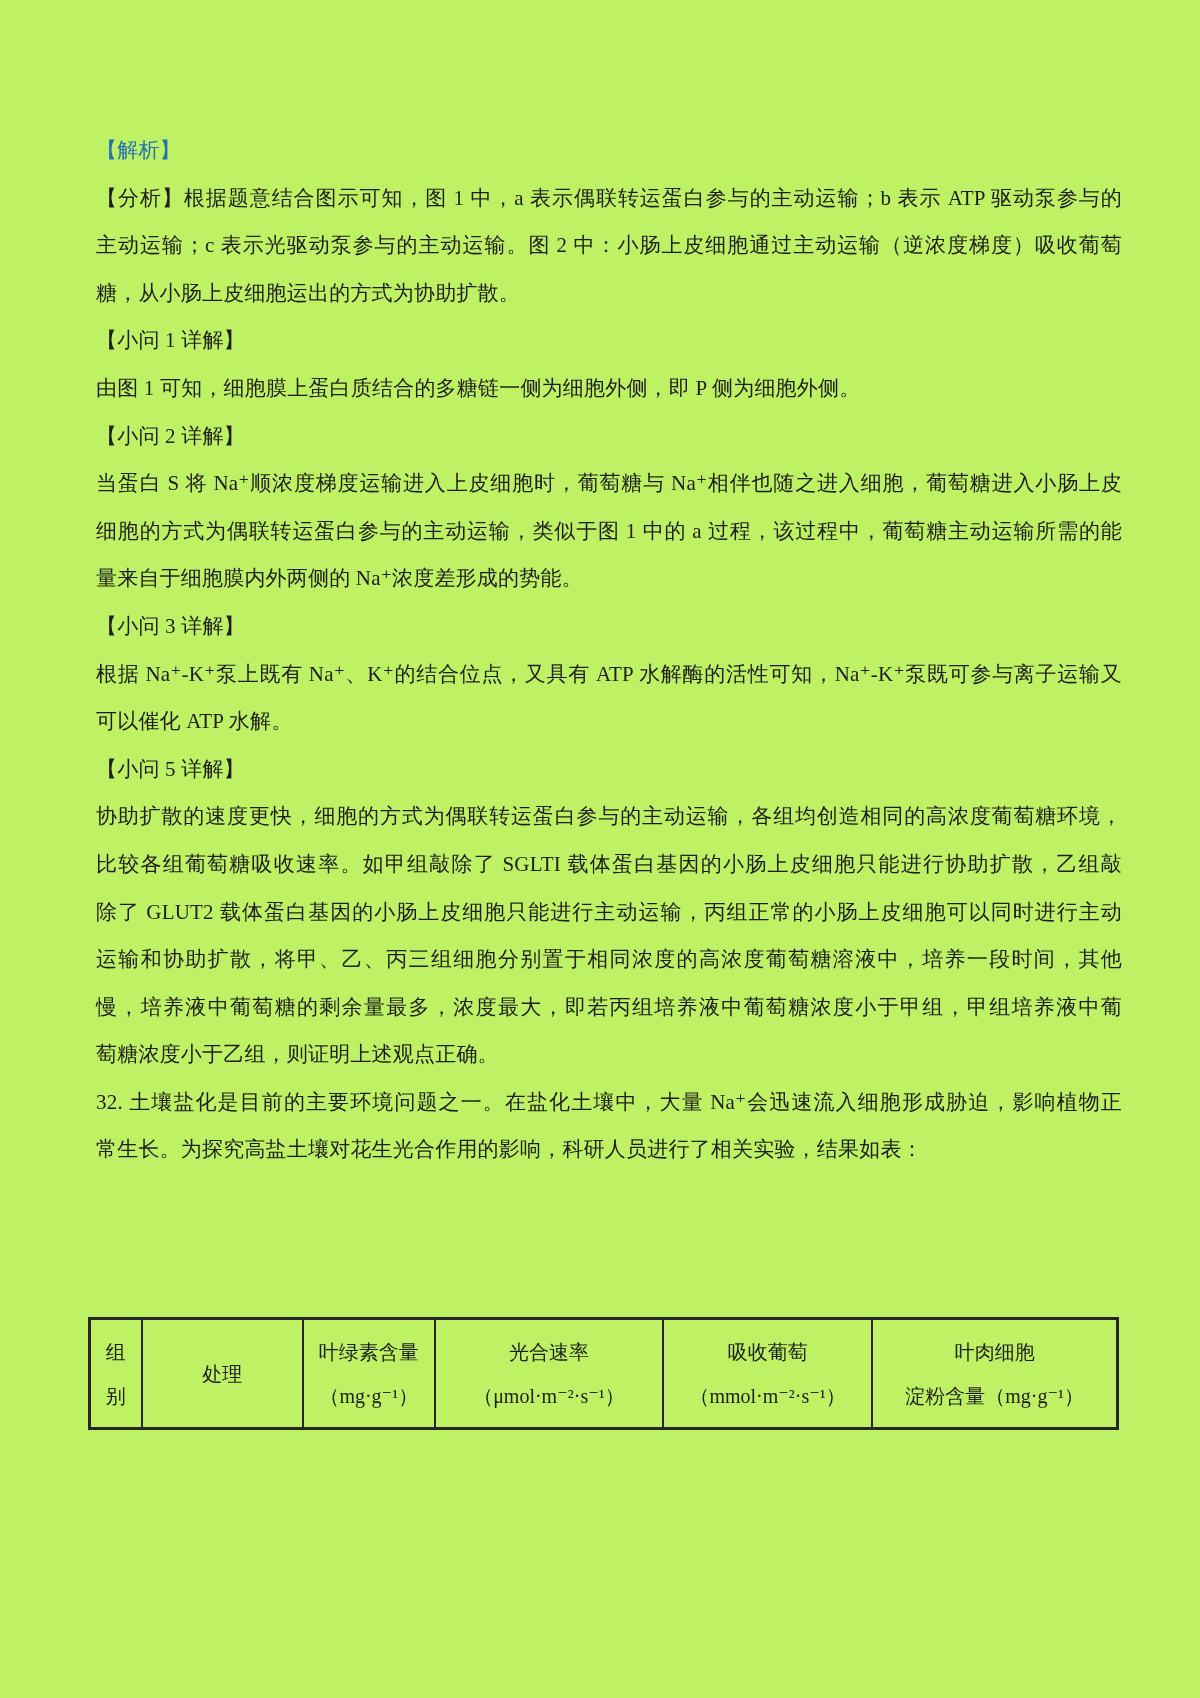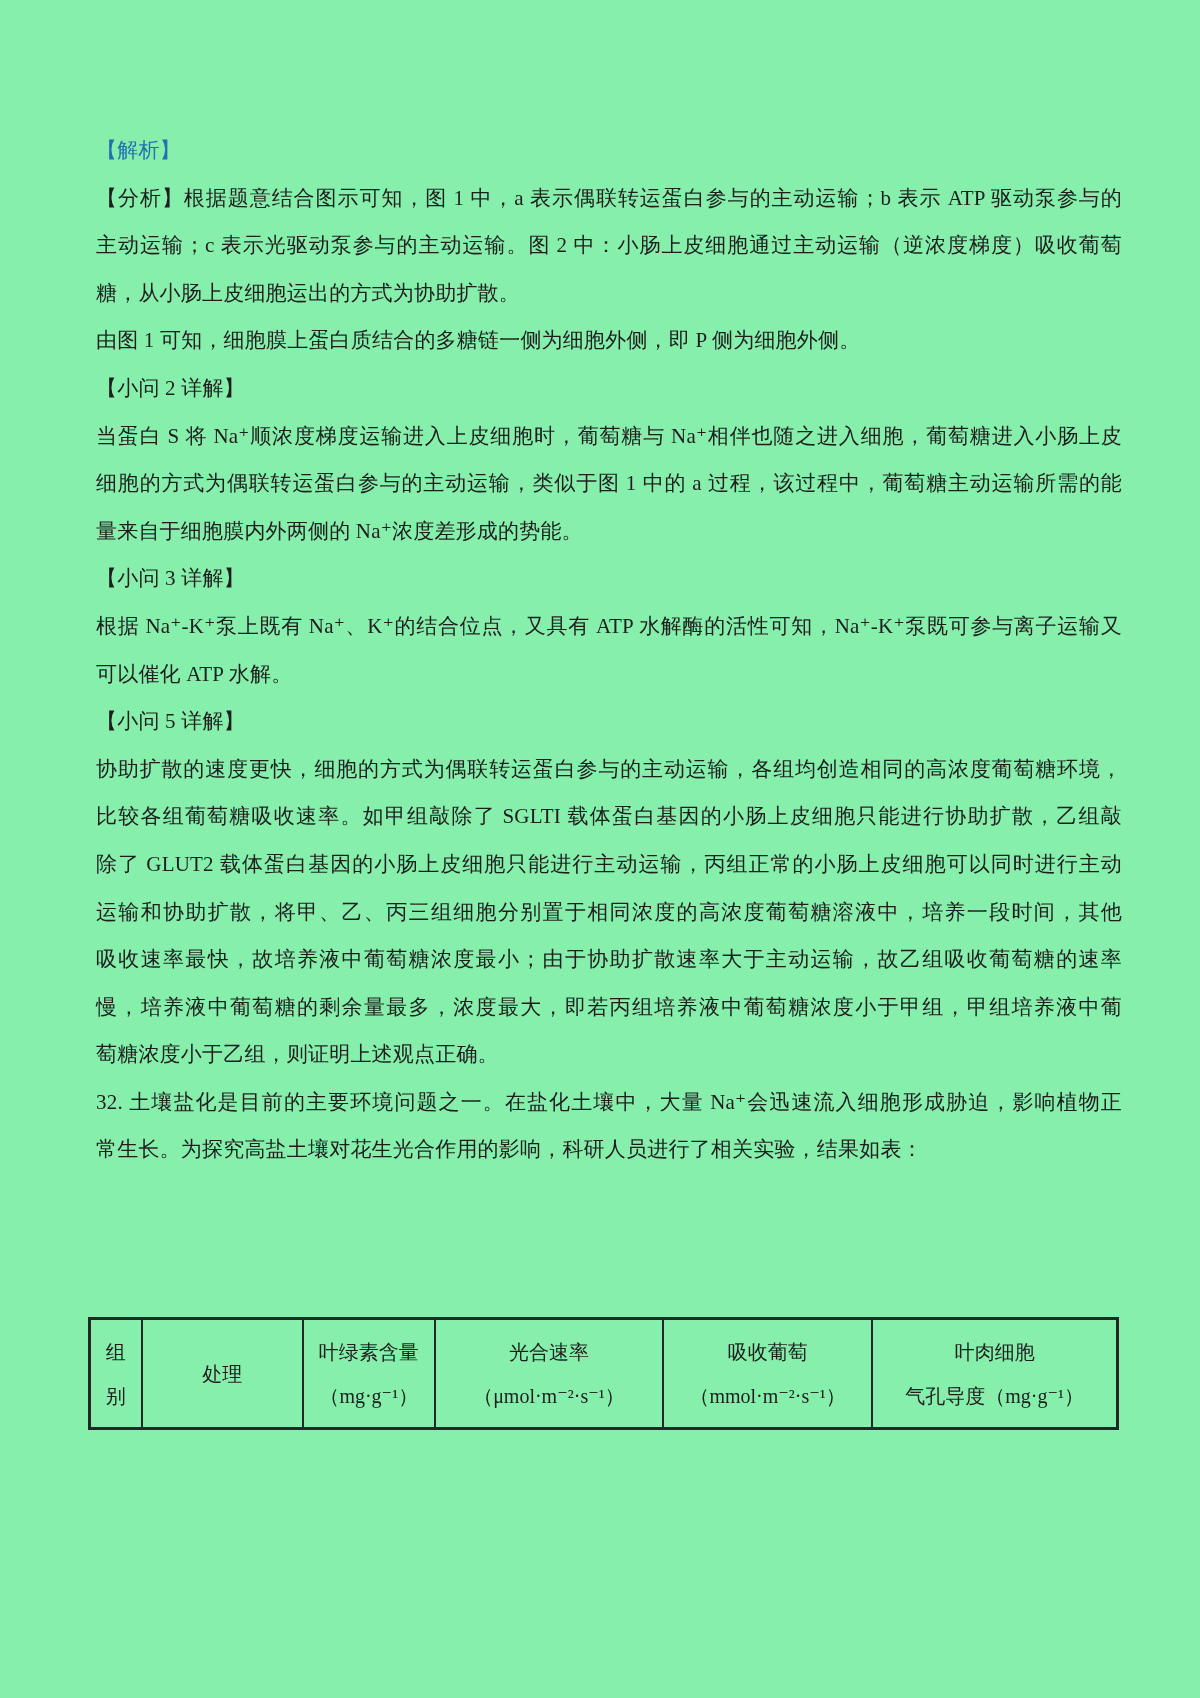--- a/index.html
+++ b/index.html
@@ -1,21 +1,21 @@
 <!DOCTYPE html>
 <html><head>
 <meta charset="utf-8">
 <style>
   * { margin: 0; padding: 0; box-sizing: border-box; }
   html, body { background: #ffffff; }
   .page {
     position: relative;
     width: 1200px;
     height: 1698px;
-    background: #86efac;
+    background: #bef264;
     overflow: hidden;
     font-family: "Liberation Serif", "DejaVu Serif", serif;
     color: #1e1e1e;
   }
   .content {
     position: absolute;
     left: 96px;
     top: 127px;
     width: 1026px;
   }
@@ -62,34 +62,34 @@
 </head>
 <body>
 
 <div class="page">
 
   <div class="content">
     <div class="line blue">【解析】</div>
     <div class="line full">【分析】根据题意结合图示可知，图 1 中，a 表示偶联转运蛋白参与的主动运输；b 表示 ATP 驱动泵参与的</div>
     <div class="line full">主动运输；c 表示光驱动泵参与的主动运输。图 2 中：小肠上皮细胞通过主动运输（逆浓度梯度）吸收葡萄</div>
     <div class="line">糖，从小肠上皮细胞运出的方式为协助扩散。</div>
+    <div class="line">【小问 1 详解】</div>
     <div class="line">由图 1 可知，细胞膜上蛋白质结合的多糖链一侧为细胞外侧，即 P 侧为细胞外侧。</div>
     <div class="line">【小问 2 详解】</div>
     <div class="line full">当蛋白 S 将 Na⁺顺浓度梯度运输进入上皮细胞时，葡萄糖与 Na⁺相伴也随之进入细胞，葡萄糖进入小肠上皮</div>
     <div class="line full">细胞的方式为偶联转运蛋白参与的主动运输，类似于图 1 中的 a 过程，该过程中，葡萄糖主动运输所需的能</div>
     <div class="line">量来自于细胞膜内外两侧的 Na⁺浓度差形成的势能。</div>
     <div class="line">【小问 3 详解】</div>
     <div class="line full">根据 Na⁺-K⁺泵上既有 Na⁺、K⁺的结合位点，又具有 ATP 水解酶的活性可知，Na⁺-K⁺泵既可参与离子运输又</div>
     <div class="line">可以催化 ATP 水解。</div>
     <div class="line">【小问 5 详解】</div>
     <div class="line full">协助扩散的速度更快，细胞的方式为偶联转运蛋白参与的主动运输，各组均创造相同的高浓度葡萄糖环境，</div>
     <div class="line full">比较各组葡萄糖吸收速率。如甲组敲除了 SGLTI 载体蛋白基因的小肠上皮细胞只能进行协助扩散，乙组敲</div>
     <div class="line full">除了 GLUT2 载体蛋白基因的小肠上皮细胞只能进行主动运输，丙组正常的小肠上皮细胞可以同时进行主动</div>
     <div class="line full">运输和协助扩散，将甲、乙、丙三组细胞分别置于相同浓度的高浓度葡萄糖溶液中，培养一段时间，其他</div>
-    <div class="line full">吸收速率最快，故培养液中葡萄糖浓度最小；由于协助扩散速率大于主动运输，故乙组吸收葡萄糖的速率</div>
     <div class="line full">慢，培养液中葡萄糖的剩余量最多，浓度最大，即若丙组培养液中葡萄糖浓度小于甲组，甲组培养液中葡</div>
     <div class="line">萄糖浓度小于乙组，则证明上述观点正确。</div>
     <div class="line full">32. 土壤盐化是目前的主要环境问题之一。在盐化土壤中，大量 Na⁺会迅速流入细胞形成胁迫，影响植物正</div>
     <div class="line">常生长。为探究高盐土壤对花生光合作用的影响，科研人员进行了相关实验，结果如表：</div>
   </div>
 
   <div class="table-wrap">
     <table class="results">
       <colgroup>
         <col style="width:52px">
@@ -115,20 +115,20 @@
         <th>
           <div class="cell-line">光合速率</div>
           <div class="cell-line">（μmol·m⁻²·s⁻¹）</div>
         </th>
         <th>
           <div class="cell-line">吸收葡萄</div>
           <div class="cell-line">（mmol·m⁻²·s⁻¹）</div>
         </th>
         <th>
           <div class="cell-line">叶肉细胞</div>
-          <div class="cell-line">气孔导度（mg·g⁻¹）</div>
+          <div class="cell-line">淀粉含量（mg·g⁻¹）</div>
         </th>
       </tr>
     </tbody>
       </table>
   </div>
 
 </div>
 
 </body></html>

